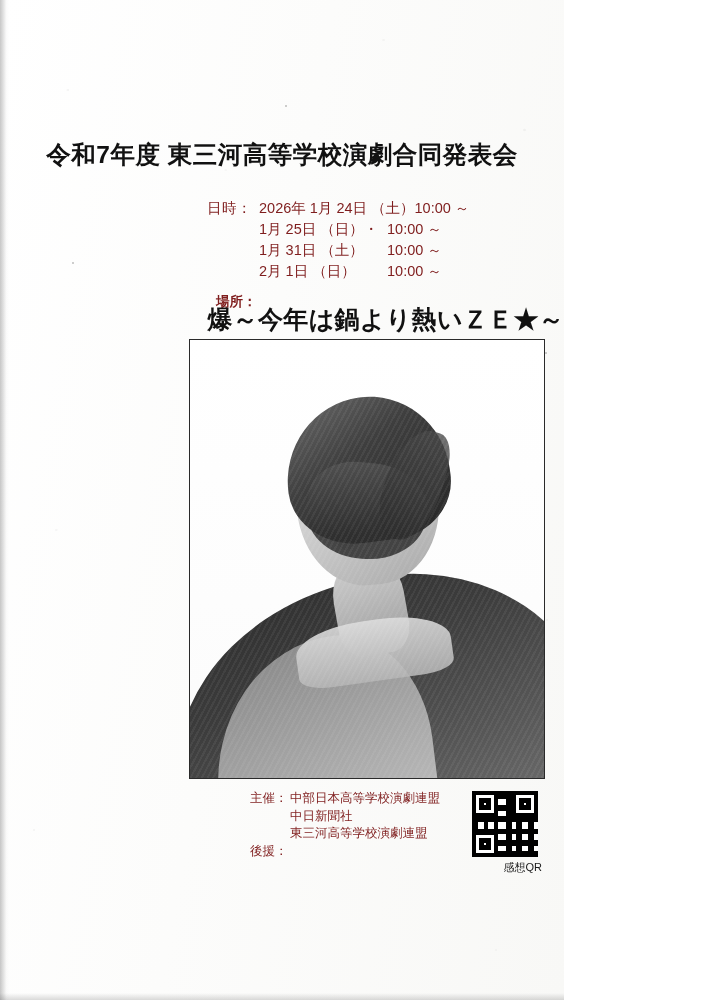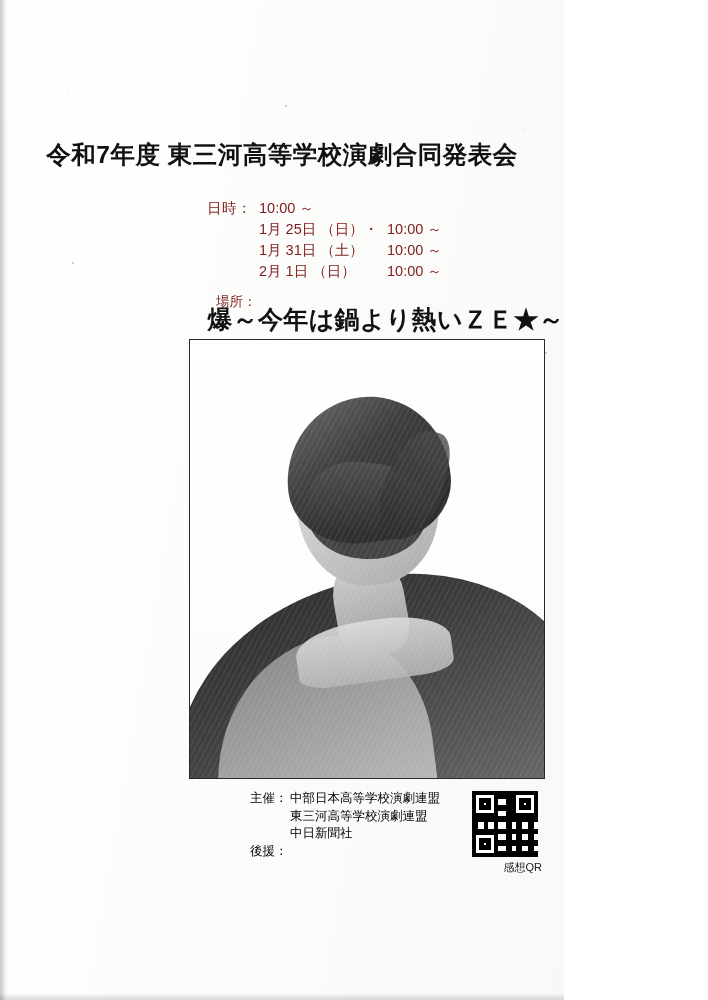--- a/index.html
+++ b/index.html
@@ -93,20 +93,21 @@
     margin-top: 9px;
     display: flex;
     align-items: baseline;
     white-space: nowrap;
     padding-left: 9px;
     font-size: 13.5px;
   }
   .venue-label {
     width: 46px;
     flex: none;
+    font-weight: bold;
   }
   .subtitle {
     position: absolute;
     top: 303px;
     left: 0;
     right: 0;
     text-align: right;
     font-size: 25px;
     font-weight: bold;
     letter-spacing: 0.3px;
@@ -228,21 +229,21 @@
     background:
       repeating-linear-gradient(118deg, rgba(255,255,255,0.10) 0 2px, rgba(0,0,0,0.0) 2px 5px);
     opacity: 0.55;
   }
   .credits {
     position: absolute;
     top: 790px;
     left: 250px;
     font-size: 12.5px;
     line-height: 17.5px;
-    color: #000000;
+    color: #7f1d1d;
   }
   .credit-row {
     display: flex;
     align-items: baseline;
     white-space: nowrap;
   }
   .credit-label {
     width: 40px;
     flex: none;
     text-align: left;
@@ -298,20 +299,21 @@
 <div class="page">
   <div class="paper-tone"></div>
 
   <div class="content">
 
     <div class="title">令和7年度 東三河高等学校演劇合同発表会</div>
 
     <div class="info-block">
       <div class="info-row">
         <span class="info-label">日時：</span>
+        <span class="info-date">2026年 1月 24日 （土）</span>
         <span class="info-time">10:00 ～</span>
       </div>
       <div class="info-row">
         <span class="info-label"></span>
         <span class="info-date">1月 25日 （日）・</span>
         <span class="info-time">10:00 ～</span>
       </div>
       <div class="info-row">
         <span class="info-label"></span>
         <span class="info-date">1月 31日 （土）</span>
@@ -345,25 +347,25 @@
       </div>
     </div>
 
     <div class="credits">
       <div class="credit-row">
         <span class="credit-label">主催：</span>
         <span>中部日本高等学校演劇連盟</span>
       </div>
       <div class="credit-row">
         <span class="credit-label empty"></span>
-        <span>東三河高等学校演劇連盟</span>
+        <span>中日新聞社</span>
       </div>
       <div class="credit-row">
         <span class="credit-label empty"></span>
-        <span>中日新聞社</span>
+        <span>東三河高等学校演劇連盟</span>
       </div>
       <div class="credit-row">
         <span class="credit-label">後援：</span>
       </div>
     </div>
 
     <div class="qr-area">
       <div class="qr">
           <span></span>
         </div>

